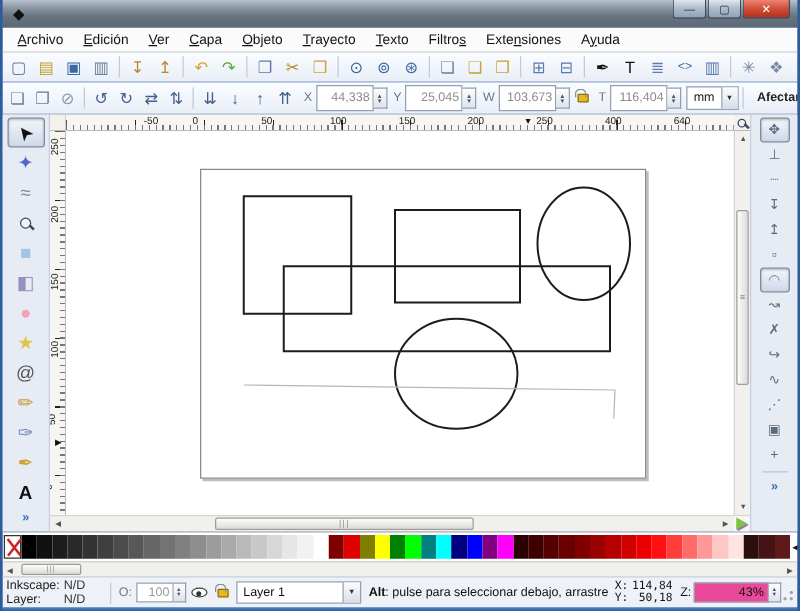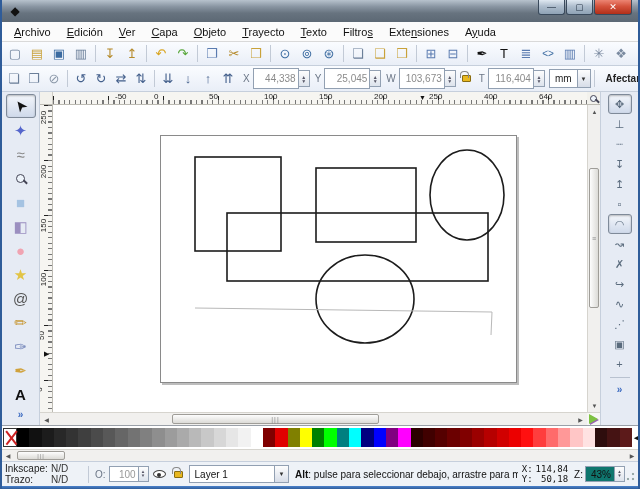--- a/index.html
+++ b/index.html
@@ -119,21 +119,21 @@
                font-size:4.5px; color:#556; display:flex; flex-direction:column; align-items:center; justify-content:center; line-height:4px; }
   .sb-icon { margin:0 4px; display:flex; align-items:center; }
   .layer-box { display:flex; align-items:center; height:18px; border:1px solid #92a0b2; background:#fff; margin-left:2px;gap:40px; }
   .layer-text { font-size:10px; padding:0 6px 0 5px; white-space:nowrap; }
   .layer-arrow { width:14px; height:100%; border-left:1px solid #92a0b2; background:linear-gradient(#fdfdfd,#d7dde8);
                  font-size:6px; display:flex; align-items:center; justify-content:center; color:#333; }
   .hint { flex:1; min-width:0; overflow:hidden; white-space:nowrap; margin-left:6px; color:#111; }
   .coords { font-family:"DejaVu Sans Mono", monospace; font-size:9px; line-height:10px; display:grid;
             grid-template-columns:auto auto; column-gap:3px; text-align:right; margin:0 4px; flex:none; }
   .z-label { font-size:10px; margin:0 2px; flex:none; }
-  .z-field { width:30px; height:16px; border:1px solid #92a0b2; background:#0f766e; font-size:10px; color:#111;
+  .z-field { width:60px; height:16px; border:1px solid #92a0b2; background:#ec4899; font-size:10px; color:#111;
              display:flex; align-items:center; justify-content:flex-end; padding-right:3px; flex:none; }
   .grip { width:10px; height:16px; flex:none; background:
           radial-gradient(circle at 8px 13px, #9aa 1px, transparent 1.6px),
           radial-gradient(circle at 8px 8px, #9aa 1px, transparent 1.6px),
           radial-gradient(circle at 3px 13px, #9aa 1px, transparent 1.6px); }
   .frame-bottom { height:3px; background:linear-gradient(#4a82cc,#2f5c99); }
 </style>
 </head>
 <body>
 
@@ -563,21 +563,21 @@
   <div class="palette-scroll">
     <div class="ps-arrow">◀</div>
     <div class="ps-thumb">|||</div>
     <div class="ps-arrow right">▶</div>
   </div>
 
   <div class="statusbar">
     <div class="fs-block">
       <span class="fs-label">Inkscape:</span>
       <span class="fs-value">N/D</span>
-      <span class="fs-label">Trazo:</span>
+      <span class="fs-label">Layer:</span>
       <span class="fs-value">N/D</span>
     </div>
     <div class="sep"></div>
     <span class="spin-label">O:</span>
     <div class="o-field">100</div>
     <div class="mini-spin">
         <span>▲</span>
         <span>▼</span>
       </div>
     <span class="sb-icon">

